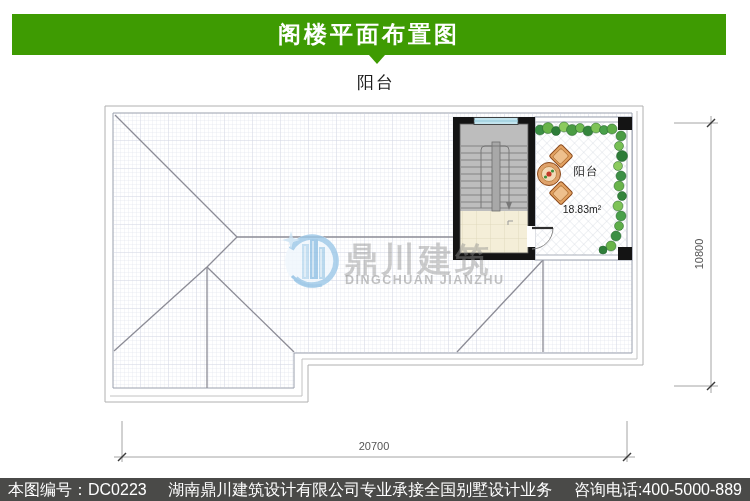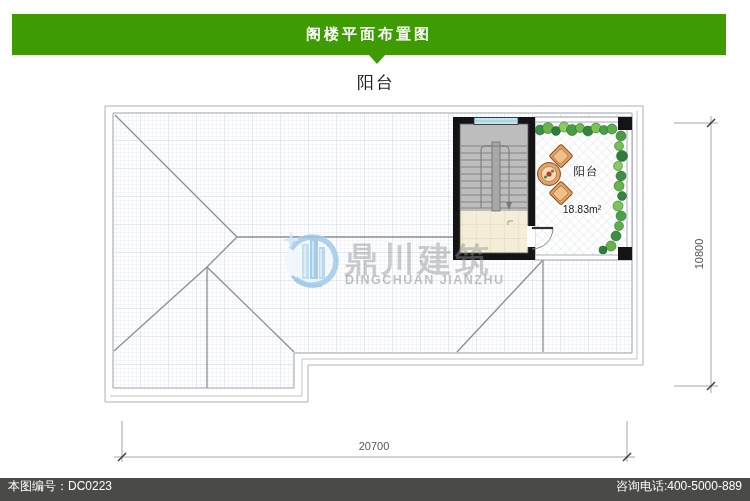--- a/index.html
+++ b/index.html
@@ -1,26 +1,26 @@
 <!DOCTYPE html>
 <html><head>
 <meta charset="utf-8">
 <style>
   html,body{margin:0;padding:0;background:#ffffff;}
   .page{position:relative;width:750px;height:501px;background:#fff;overflow:hidden;
         font-family:"Liberation Sans","DejaVu Sans",sans-serif;}
   .header-bar{position:absolute;left:12px;top:14px;width:714px;height:41px;
         background:#3E9B02;color:#fff;display:flex;align-items:center;justify-content:center;
-        font-size:15px;font-weight:bold;letter-spacing:3px;z-index:3;}
+        font-size:23px;font-weight:bold;letter-spacing:3px;z-index:3;}
   .header-pointer{position:absolute;left:369px;top:55px;width:0;height:0;z-index:3;
         border-left:8px solid transparent;border-right:8px solid transparent;
         border-top:9px solid #3E9B02;}
   .footer-bar{position:absolute;left:0;top:478px;width:750px;height:23px;background:#4A4A48;
-        color:#ffffff;display:flex;align-items:flex-start;justify-content:space-between;
-        padding:0 8px;box-sizing:border-box;font-size:12px;white-space:nowrap;z-index:3;}
+        color:#ffffff;display:flex;align-items:flex-end;justify-content:space-between;
+        padding:0 8px;box-sizing:border-box;font-size:16px;white-space:nowrap;z-index:3;}
   .plan-svg{position:absolute;left:0;top:0;z-index:1;}
   svg text{font-family:"Liberation Sans","DejaVu Sans",sans-serif;}
 </style>
 </head>
 <body>
 
 <div class="page">
 
   <div class="header-bar">
     <span>阁楼平面布置图</span>
@@ -172,16 +172,17 @@
         <path d="M292,276 Q304,289 322,285" fill="none" stroke="#8fc0e4" stroke-width="3"></path>
         <path d="M291,231 L293,238 L300,240 L293,242 L291,249 L289,242 L282,240 L289,238 Z" fill="#cbe3f4"></path>
       </g>
       <text x="344" y="271" font-size="34" font-weight="bold" fill="#8f8f8f" fill-opacity="0.45" letter-spacing="3">鼎川建筑</text>
       <text x="345" y="284" font-size="12.5" font-weight="bold" fill="#9a9a9a" fill-opacity="0.6" letter-spacing="1.5">DINGCHUAN JIANZHU</text>
     </g>
   </svg>
 
   <div class="footer-bar">
     <span>本图编号：DC0223</span>
+    <span>湖南鼎川建筑设计有限公司专业承接全国别墅设计业务</span>
     <span>咨询电话:400-5000-889</span>
   </div>
 
 </div>
 
 </body></html>

